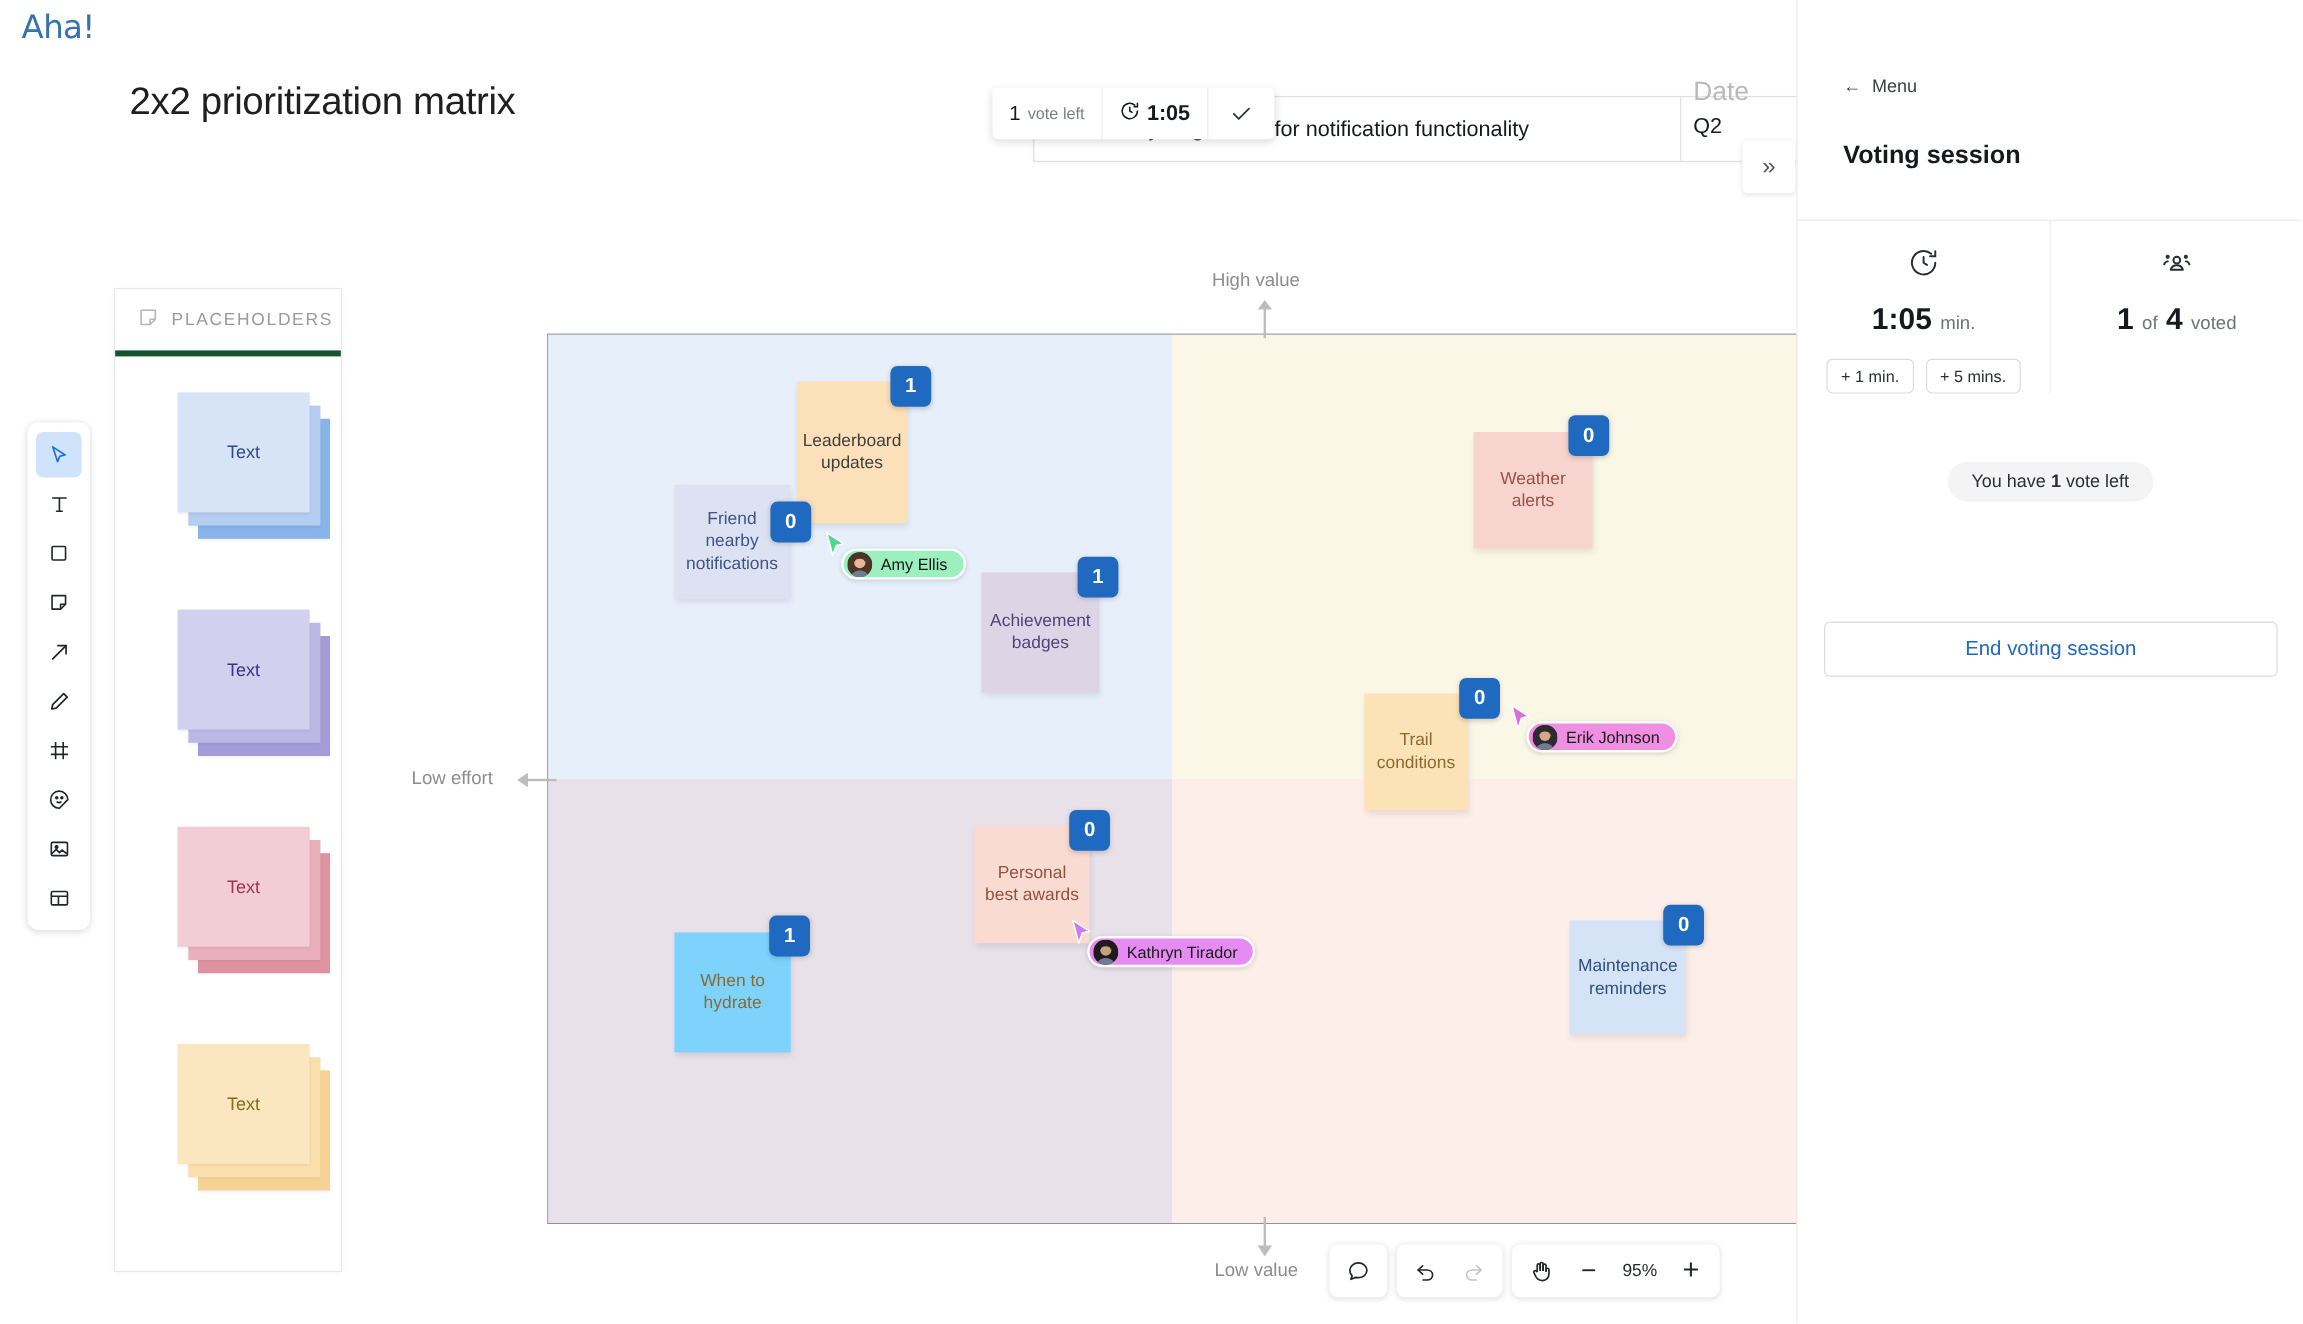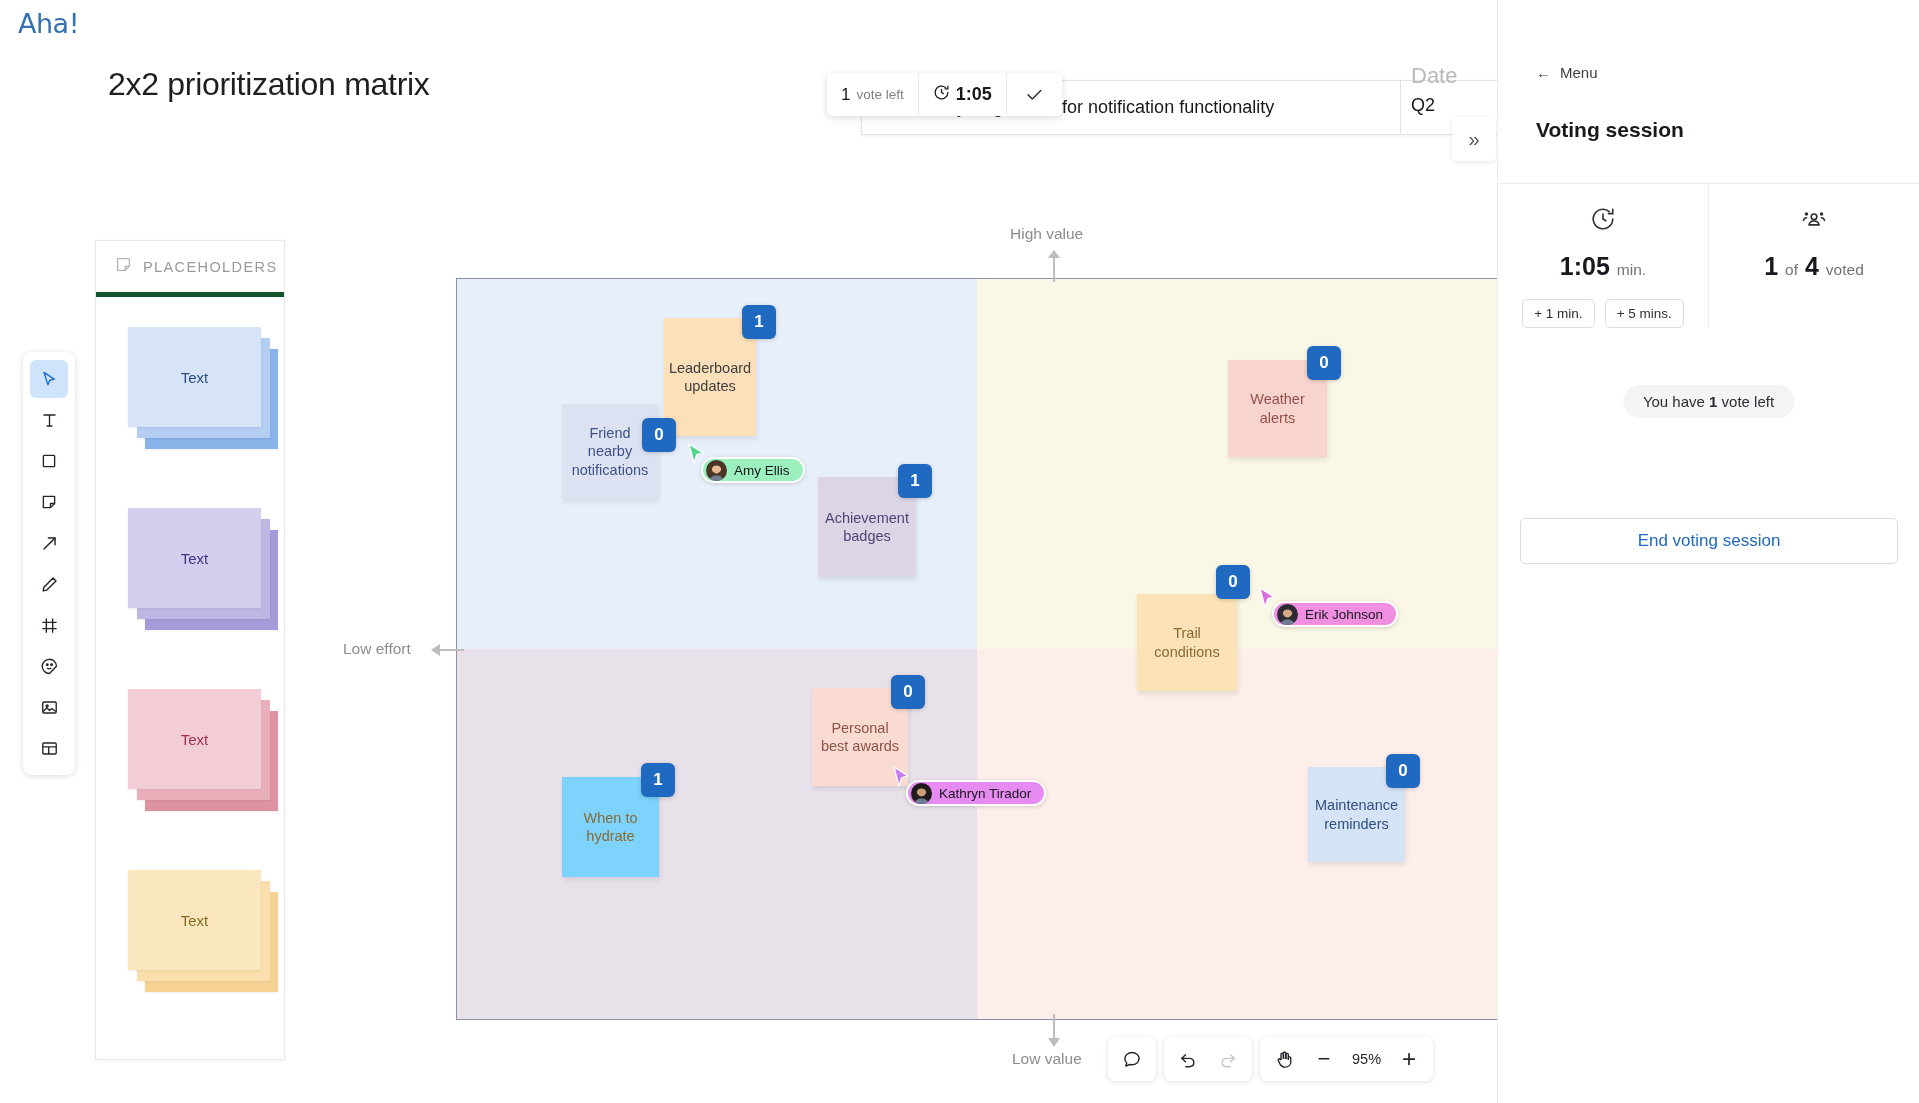--- a/index.html
+++ b/index.html
@@ -113,24 +113,25 @@
   }
   .ph-head-label {
     font-size: 14.5px; color: #9a9a9a; letter-spacing: 1.4px;
   }
   .ph-stacks { padding-top: 28px; }
   .ph-stack {
     position: relative; width: 140px; height: 125px;
     margin: 0 auto 56px; 
   }
   .ph-card {
-    position: absolute; width: 133px; height: 100px;
+    position: absolute; width: 110px; height: 100px;
     display: flex; align-items: center; justify-content: center;
     font-size: 15px;
     box-shadow: 0 1px 2px rgba(0,0,0,.07);
+    margin-left: 20px;
   }
   .ph-c3 { left: 25px; top: 24px; }
   .ph-c2 { left: 17px; top: 13px; }
   .ph-c1 { left: 8px;  top: 2px;  }
 
   
   .matrix {
     position: absolute; left: 456px; top: 278px;
     width: 1042px; height: 742px;
     border: 1px solid #8b90a8;
@@ -435,21 +436,21 @@
 
 <div id="board-layer">
     <div class="note" style="left: 664px; top: 318px; width: 92px; height: 118px; background: rgb(251, 224, 186); color: #404040;">Leaderboard updates</div>
     <div class="badge" style="left: 742px; top: 305px; background: rgb(31, 105, 192);">1</div>
     <div class="note" style="left: 562px; top: 404px; width: 96px; height: 95px; background: rgb(221, 226, 242); color: rgb(63, 83, 136);">Friend nearby notifications</div>
     <div class="badge" style="left: 642px; top: 418px; background: rgb(31, 105, 192);">0</div>
     <div class="note" style="left: 818px; top: 477px; width: 98px; height: 100px; background: rgb(221, 213, 230); color: rgb(78, 68, 119);">Achievement badges</div>
     <div class="badge" style="left: 898px; top: 464px; background: rgb(31, 105, 192);">1</div>
     <div class="note" style="left: 1228px; top: 360px; width: 99px; height: 97px; background: rgb(247, 212, 205); color: rgb(150, 80, 74);">Weather alerts</div>
     <div class="badge" style="left: 1307px; top: 346px; background: rgb(31, 105, 192);">0</div>
-    <div class="note" style="left: 1137px; top: 578px; width: 100px; height: 97px; background: rgb(251, 226, 183); color: rgb(138, 106, 51); margin-top: 16px;">Trail conditions</div>
+    <div class="note" style="left: 1137px; top: 578px; width: 86px; height: 97px; background: rgb(251, 226, 183); color: rgb(138, 106, 51);">Trail conditions</div>
     <div class="badge" style="left: 1216px; top: 565px; background: rgb(31, 105, 192);">0</div>
     <div class="note" style="left: 812px; top: 688px; width: 96px; height: 98px; background: rgb(249, 219, 209); color: rgb(143, 83, 68);">Personal best awards</div>
     <div class="badge" style="left: 891px; top: 675px; background: rgb(31, 105, 192);">0</div>
     <div class="note" style="left: 562px; top: 777px; width: 97px; height: 100px; background: #7dd3fc; color: rgb(138, 106, 51);">When to hydrate</div>
     <div class="badge" style="left: 641px; top: 763px; background: rgb(31, 105, 192);">1</div>
     <div class="note" style="left: 1308px; top: 767px; width: 97px; height: 95px; background: rgb(213, 227, 246); color: rgb(47, 79, 125);">Maintenance reminders</div>
     <div class="badge" style="left: 1386px; top: 754px; background: rgb(31, 105, 192);">0</div>
     <div class="cursor-wrap" style="left: 688px; top: 443px;">
       <div class="cursor-ptr"><svg width="18" height="22" viewBox="0 0 18 22">
           <path d="M1 1l14 9-6.2 1.5L6 20z" fill="#55d68e" stroke="#fff" stroke-width="1.2" stroke-linejoin="round"></path>

